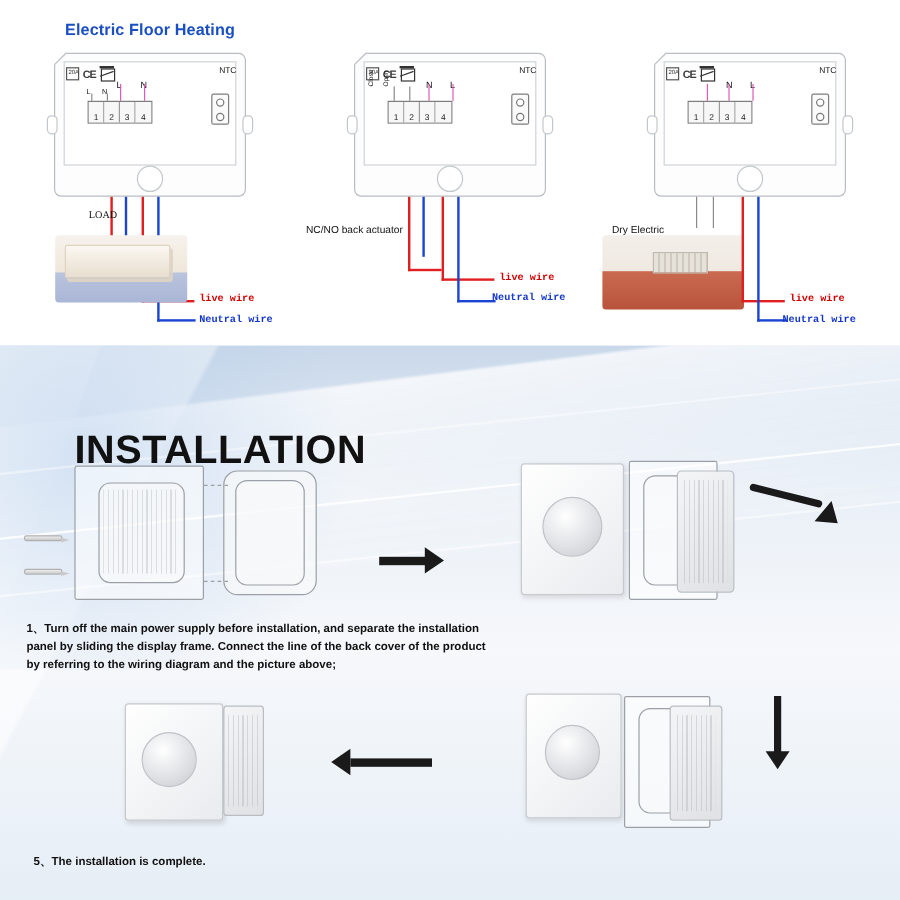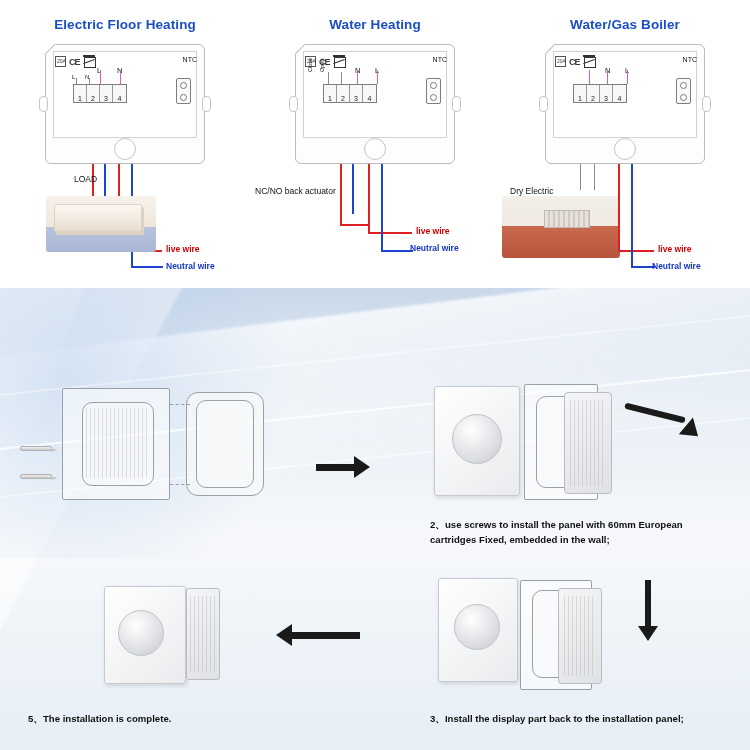--- a/index.html
+++ b/index.html
@@ -115,21 +115,21 @@
   .ntc-label { position:absolute; font-size:7px; color:#111; }
 
   
   .wire { position:absolute; }
   .w-red { background:#e02020; }
   .w-blue { background:#1b45d0; }
   .w-gray { background:#8a8a8a; }
   .w-pink { background:#e05bb5; }
 
   .legend-red, .legend-blue {
-    position:absolute; font-size:8.5px; font-weight:bold;
+    position:absolute; font-size:8.5px; font-weight:bold;font-family:Liberation Mono, monospace;
   }
   .legend-red { color:#d00000; }
   .legend-blue { color:#1336c8; }
 
   .sub-label { position:absolute; font-size:8.5px; color:#111; }
 
   
   .pic-floor {
     position:absolute; left:46px; top:196px; width:110px; height:56px;
     border-radius:3px; overflow:hidden;
@@ -311,30 +311,29 @@
       <div class="wire w-gray" style="left:44px; top:34px; width:1px; height:6px;"></div>
     </div>
 
     <div class="wire w-red" style="left:118px; top:164px; width:2px; height:88px;"></div>
     <div class="wire w-red" style="left:118px; top:250px; width:44px; height:2px;"></div>
     <div class="wire w-blue" style="left:131px; top:164px; width:2px; height:104px;"></div>
     <div class="wire w-blue" style="left:131px; top:266px; width:32px; height:2px;"></div>
     <div class="wire w-red" style="left:92px; top:164px; width:2px; height:36px;"></div>
     <div class="wire w-blue" style="left:104px; top:164px; width:2px; height:36px;"></div>
 
-    <div class="sub-label" style="left:74px; top:174px;">LOAD</div>
+    <div class="sub-label" style="left:74px; top:174px;font-family:Liberation Serif, serif;">LOAD</div>
 
     <div class="pic-floor"></div>
 
     <div class="legend-red" style="left:166px; top:244px;">live wire</div>
     <div class="legend-blue" style="left:166px; top:261px;">Neutral wire</div>
   </div>
 
   <div class="wire-col c2">
-    <div class="wire-title">Water Heating</div>
 
     <div class="device">
       <div class="dev-outer"></div>
       <div class="dev-inner"></div>
       <div class="dev-hole-l"></div>
       <div class="dev-hole-r"></div>
       <div class="dev-circle"></div>
 
       <div class="marks">
         <div class="mark-box">
@@ -383,21 +382,20 @@
     <div class="wire w-blue" style="left:131px; top:250px; width:32px; height:2px;"></div>
     <div class="wire w-red" style="left:90px; top:164px; width:2px; height:62px;"></div>
     <div class="wire w-red" style="left:90px; top:224px; width:28px; height:2px;"></div>
     <div class="wire w-blue" style="left:102px; top:164px; width:2px; height:50px;"></div>
 
     <div class="legend-red" style="left:166px; top:226px;">live wire</div>
     <div class="legend-blue" style="left:160px; top:243px;">Neutral wire</div>
   </div>
 
   <div class="wire-col c3">
-    <div class="wire-title">Water/Gas Boiler</div>
 
     <div class="device">
       <div class="dev-outer"></div>
       <div class="dev-inner"></div>
       <div class="dev-hole-l"></div>
       <div class="dev-hole-r"></div>
       <div class="dev-circle"></div>
 
       <div class="marks">
         <div class="mark-box">
@@ -443,20 +441,21 @@
     <div class="legend-blue" style="left:152px; top:261px;">Neutral wire</div>
   </div>
 </div>
 
 <div class="install-section">
   <div class="bg-plane"></div>
   <div class="bg-stripe" style="top:120px;"></div>
   <div class="bg-stripe" style="top:168px; opacity:.6;"></div>
   <div class="bg-stripe" style="top:66px; opacity:.5;"></div>
 
+  <h1 class="install-title">INSTALLATION</h1>
 
   <div>
     <div class="screw" style="left:20px; top:158px; width:32px;"></div>
     <div class="screw" style="left:20px; top:186px; width:32px;"></div>
 
     <div class="bracket" style="left:62px; top:100px; width:108px; height:112px;"></div>
     <div class="round-box" style="left:82px; top:114px; width:72px; height:84px; border-radius:10px;"></div>
     <div class="hatch" style="left:86px; top:120px; width:64px; height:70px; opacity:.45;"></div>
 
     <div class="round-box" style="left:186px; top:104px; width:78px; height:104px; border-radius:12px; background:rgba(248,249,250,.7);"></div>
@@ -497,16 +496,15 @@
   <div>
     <div class="panel-face" style="left:104px; top:298px; width:82px; height:98px;"></div>
     <div class="knob" style="left:118px; top:322px; width:46px; height:46px;"></div>
     <div class="module-body" style="left:186px; top:300px; width:34px; height:92px;"></div>
     <div class="hatch" style="left:190px; top:308px; width:26px; height:76px; opacity:.5;"></div>
 
     <div class="arrow-shaft" style="left:292px; top:344px; width:68px;"></div>
     <div class="arrow-head-l" style="left:276px; top:336px;"></div>
   </div>
 
-  <div class="step-text" style="left:430px; top:230px; width:300px;">2、use screws to install the panel with 60mm European cartridges Fixed, embedded in the wall;</div>
-  <div class="step-text" style="left:430px; top:424px; width:300px;">3、Install the display part back to the installation panel;</div>
+  <div class="step-text" style="left:22px; top:230px; width:390px;">1、Turn off the main power supply before installation, and separate the installation panel by sliding the display frame. Connect the line of the back cover of the product by referring to the wiring diagram and the picture above;</div>
   <div class="step-text" style="left:28px; top:424px; width:300px;">5、The installation is complete.</div>
 </div>
 
 </body></html>

